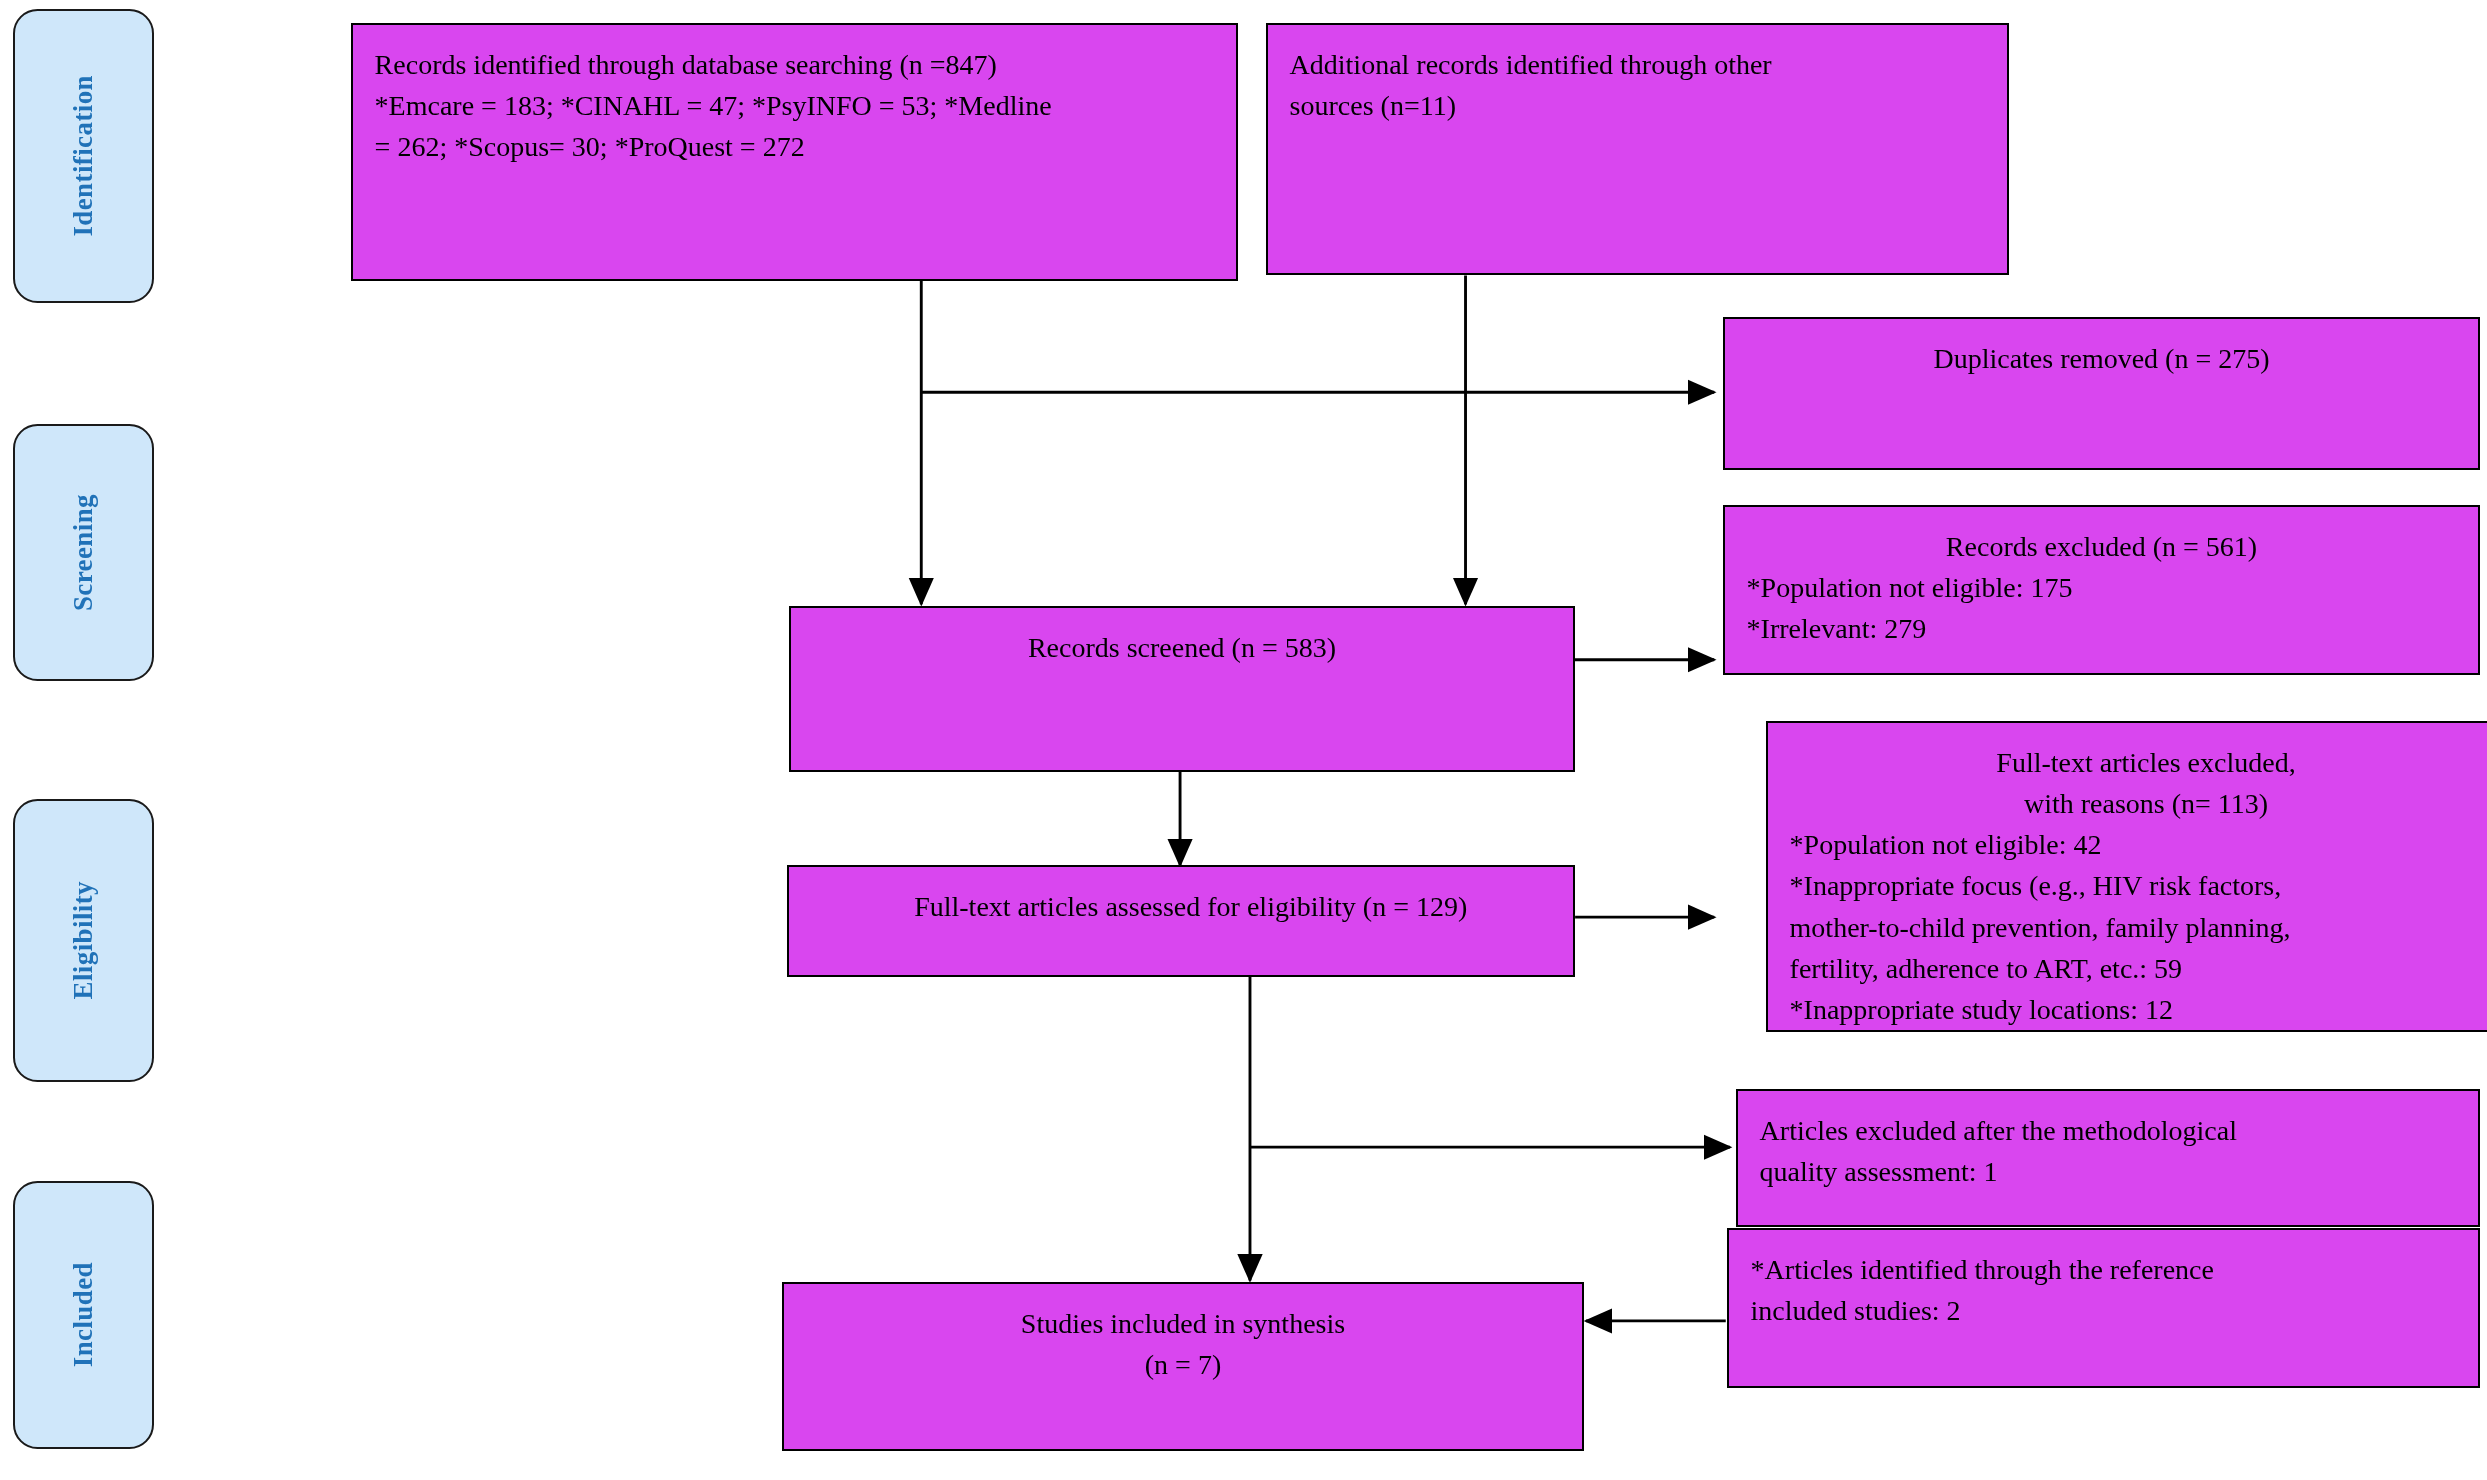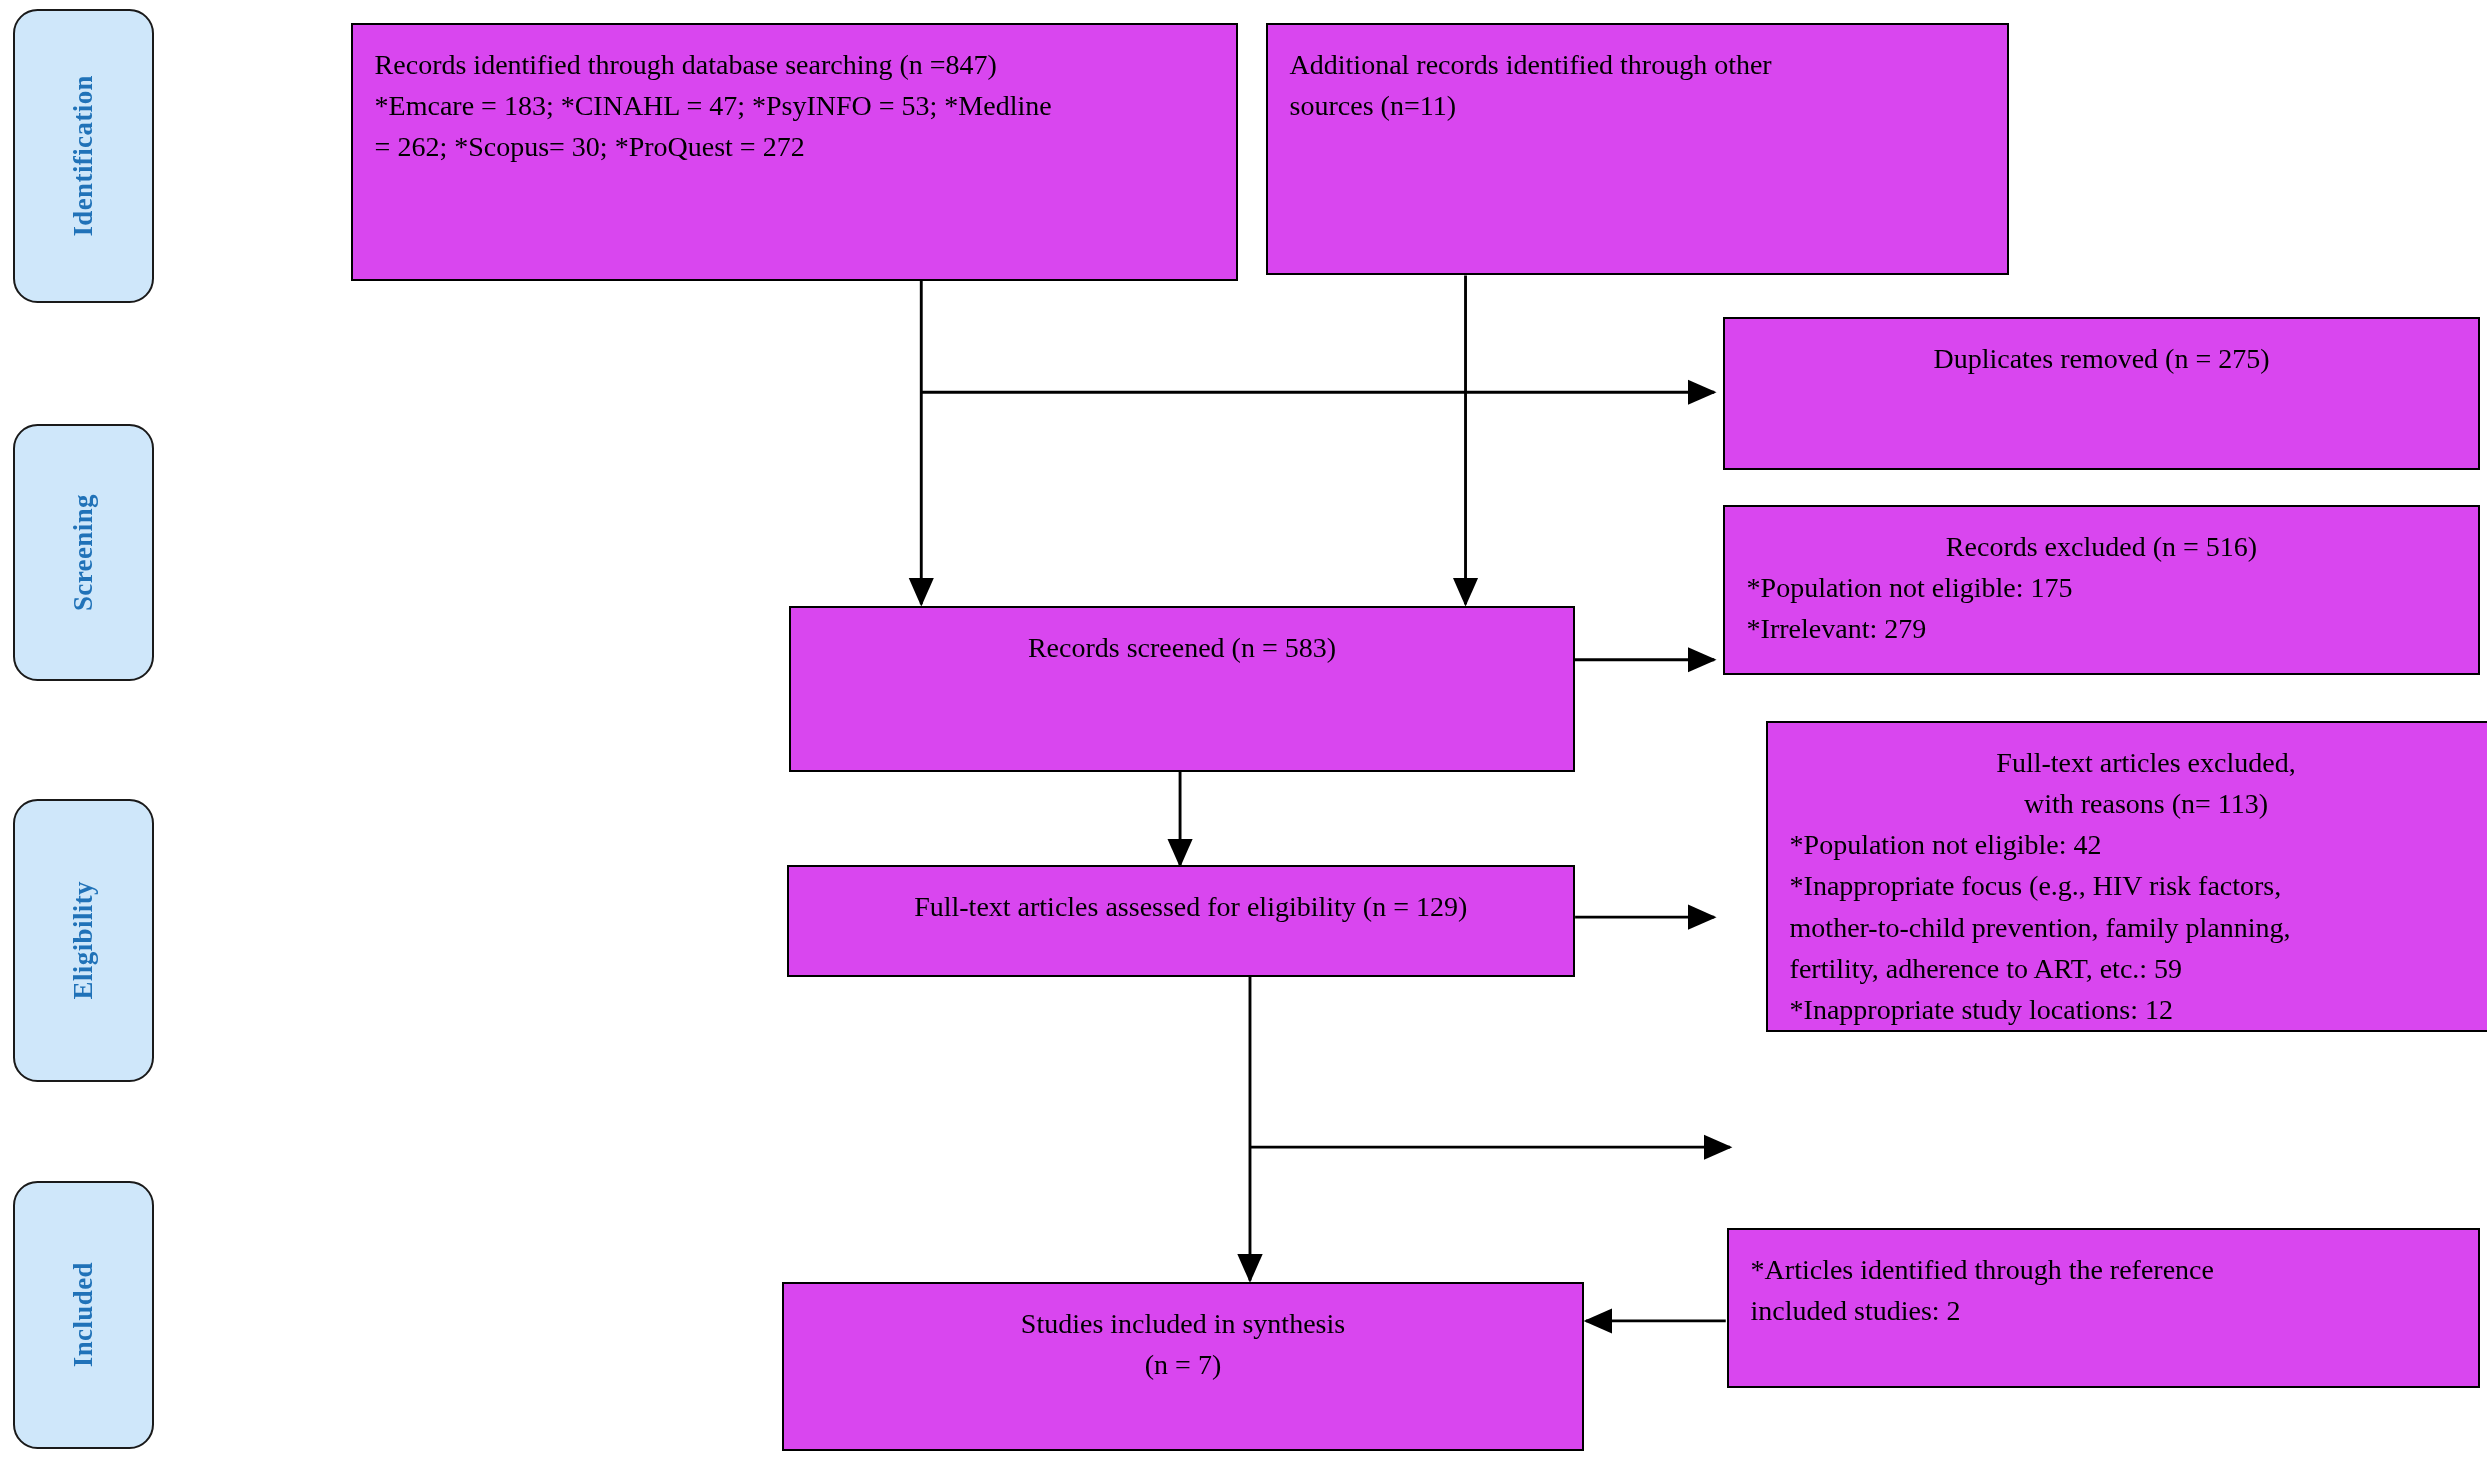--- a/index.html
+++ b/index.html
@@ -141,21 +141,21 @@
   <div class="flow-box left-line" style="left:1266px; top:23px; width:743px; height:252px;">
     <p>Additional records identified through other</p>
     <p>sources (n=11)</p>
   </div>
 
   <div class="flow-box center-line" style="left:1723px; top:317px; width:757px; height:153px;">
     <p>Duplicates removed (n = 275)</p>
   </div>
 
   <div class="flow-box" style="left:1723px; top:505px; width:757px; height:170px;">
-    <p class="center-line">Records excluded (n = 516)</p>
+    <p class="center-line">Records excluded (n = 561)</p>
     <p class="left-line">*Population not eligible:  175</p>
     <p class="left-line">*Irrelevant: 279</p>
   </div>
 
   <div class="flow-box mid-box" style="left:789px; top:606px; width:786px; height:166px;">
     <p>Records screened (n = 583)</p>
   </div>
 
   <div class="flow-box" style="left:1766px; top:721px; width:760px; height:311px;">
     <p class="center-line">Full-text articles excluded,</p>
@@ -164,20 +164,24 @@
     <p class="left-line">*Inappropriate focus (e.g., HIV risk factors,</p>
     <p class="left-line">mother-to-child prevention, family planning,</p>
     <p class="left-line">fertility, adherence to ART, etc.: 59</p>
     <p class="left-line">*Inappropriate study locations: 12</p>
   </div>
 
   <div class="flow-box mid-box" style="left:787px; top:865px; width:788px; height:112px;padding-left:41px;">
     <p>Full-text articles assessed for eligibility  (n = 129)</p>
   </div>
 
+  <div class="flow-box left-line" style="left:1736px; top:1089px; width:744px; height:138px;">
+    <p>Articles excluded after the methodological</p>
+    <p>quality assessment: 1</p>
+  </div>
 
   <div class="flow-box mid-box" style="left:782px; top:1282px; width:802px; height:169px;">
     <p>Studies included in synthesis</p>
     <p>(n = 7)</p>
   </div>
 
   <div class="flow-box left-line" style="left:1727px; top:1228px; width:753px; height:160px;">
     <p>*Articles identified through the reference</p>
     <p>included studies: 2</p>
   </div>

